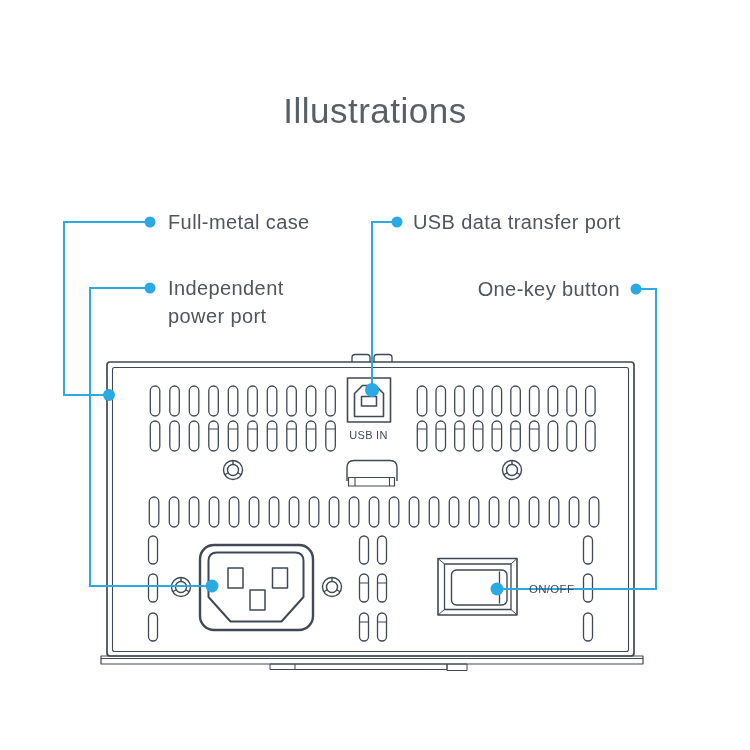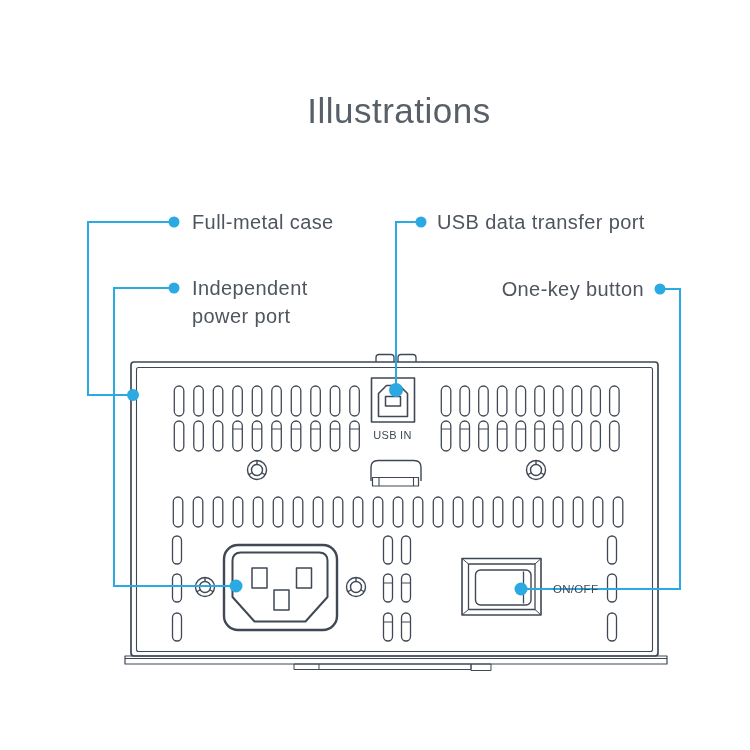--- a/index.html
+++ b/index.html
@@ -1,17 +1,17 @@
 <!DOCTYPE html>
 <html><head>
 <meta charset="utf-8">
 <style>
   html,body{margin:0;padding:0;background:#ffffff;}
   .canvas{position:relative;width:682px;height:750px;background:#ffffff;overflow:hidden;
-          font-family:"Liberation Sans", sans-serif;margin-left:24px;}
+          font-family:"Liberation Sans", sans-serif;}
   .page-title{position:absolute;top:92px;left:0;width:750px;text-align:center;
               font-size:35px;font-weight:300;color:#585f67;letter-spacing:0.5px;line-height:1.1;}
   svg text{font-family:"Liberation Sans", sans-serif;}
   .callout-label{font-size:20px;fill:#4e555e;letter-spacing:0.4px;font-weight:300;}
   .panel-label{font-size:11px;fill:#3f4854;letter-spacing:0.3px;}
   .panel-label-sw{font-size:11.5px;fill:#3f4854;letter-spacing:0.3px;}
 </style>
 </head>
 <body>
 

